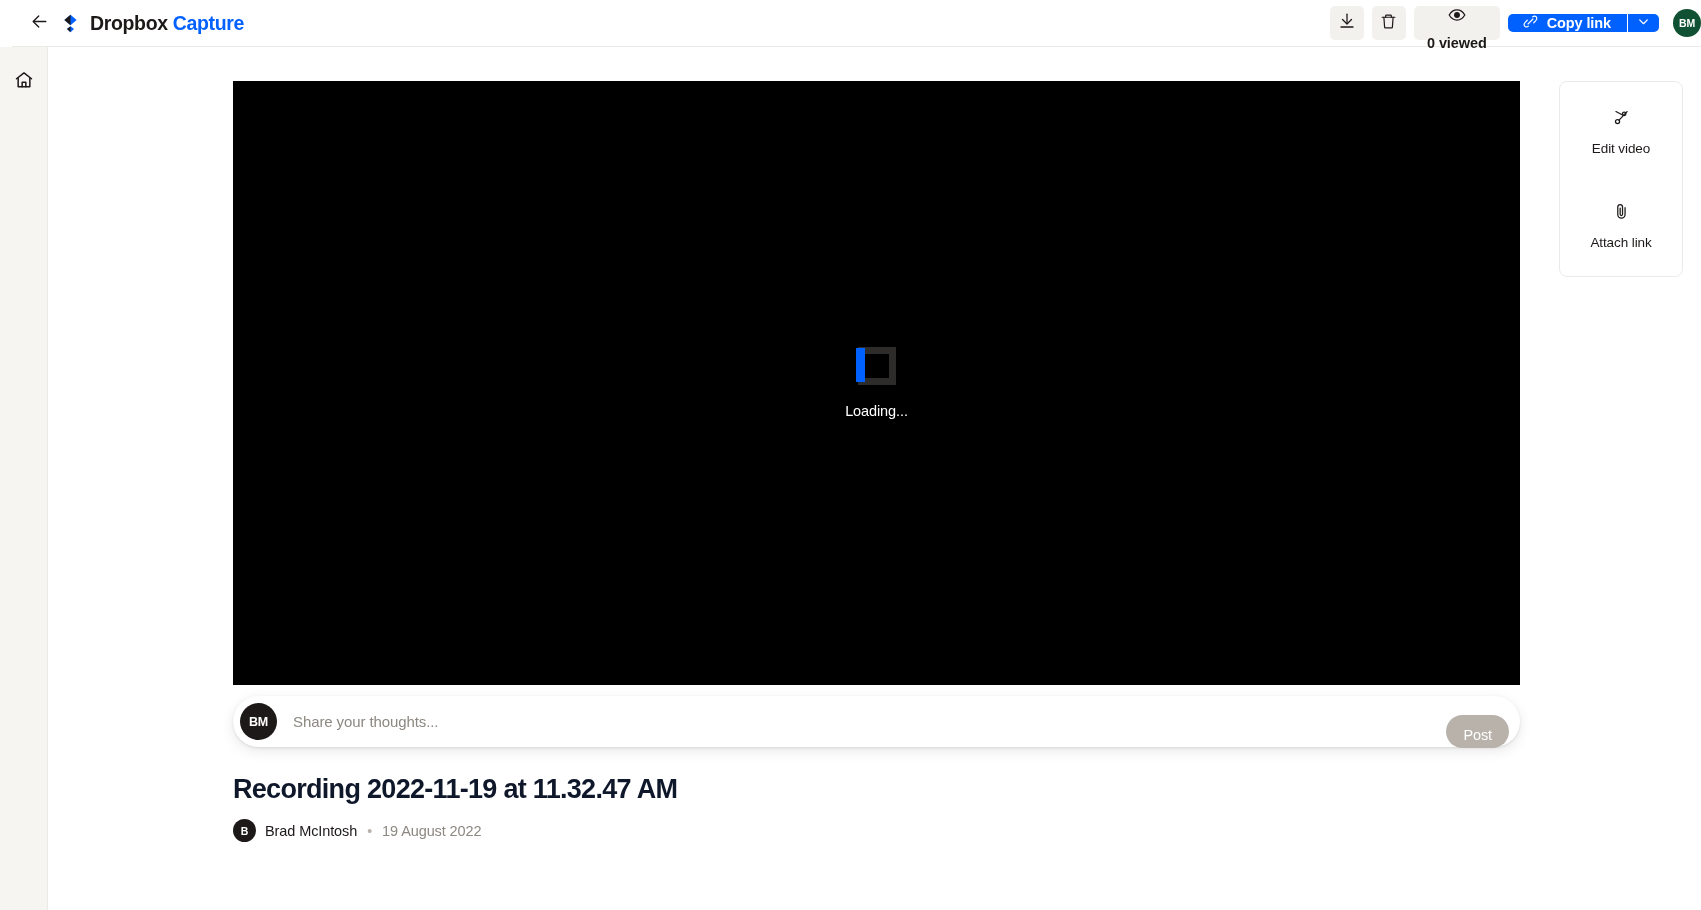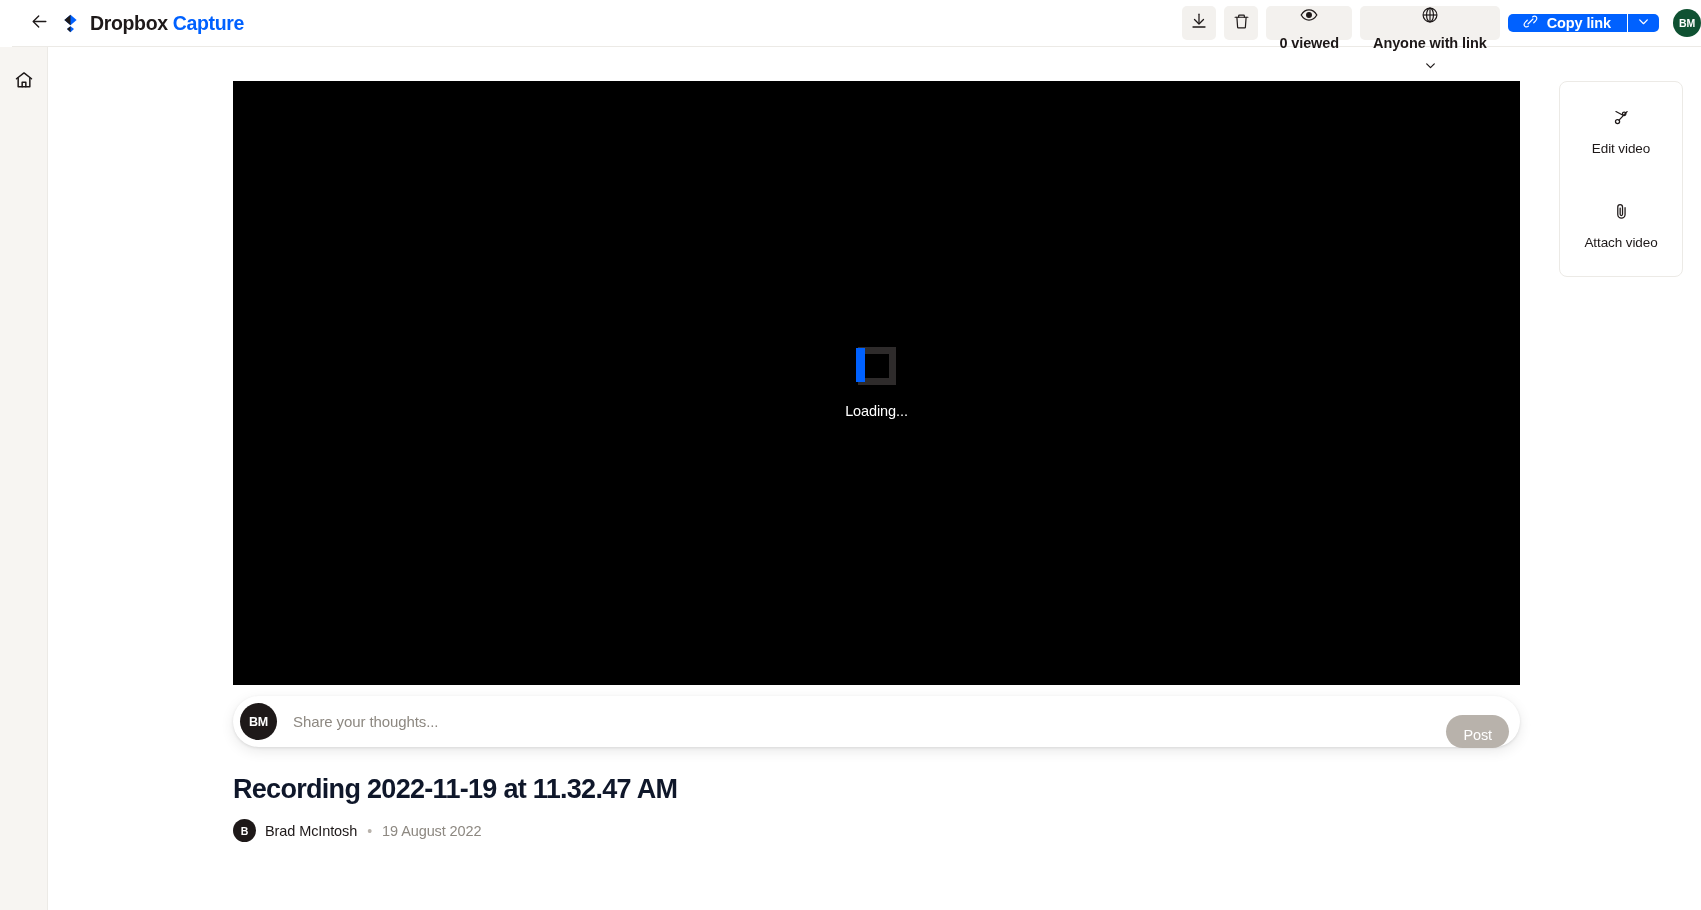--- a/index.html
+++ b/index.html
@@ -351,36 +351,20 @@
     <div class="pill-btn">
       <span>
         <svg width="18" height="18" viewBox="0 0 24 24" fill="none" stroke="#1e1919" stroke-width="1.7">
           <path d="M1.6 12S5.5 5.3 12 5.3 22.4 12 22.4 12 18.5 18.7 12 18.7 1.6 12 1.6 12z"></path>
           <circle cx="12" cy="12" r="3.1" fill="#1e1919"></circle>
         </svg>
       </span>
       <span>0 viewed</span>
     </div>
 
-    <div class="pill-btn">
-      <span>
-        <svg width="18" height="18" viewBox="0 0 24 24" fill="none" stroke="#1e1919" stroke-width="1.6">
-          <circle cx="12" cy="12" r="9.2"></circle>
-          <line x1="2.8" y1="12" x2="21.2" y2="12"></line>
-          <line x1="12" y1="2.8" x2="12" y2="21.2"></line>
-          <ellipse cx="12" cy="12" rx="4.6" ry="9.2"></ellipse>
-        </svg>
-      </span>
-      <span>Anyone with link</span>
-      <span class="chev">
-        <svg width="13" height="13" viewBox="0 0 24 24" fill="none" stroke="#1e1919" stroke-width="2.3" stroke-linecap="round" stroke-linejoin="round">
-          <polyline points="5 9 12 16 19 9"></polyline>
-        </svg>
-      </span>
-    </div>
 
     <div class="copy-group">
       <div class="copy-main">
         <span>
           <svg width="17" height="17" viewBox="0 0 24 24" fill="none" stroke="#ffffff" stroke-width="1.7" stroke-linecap="round">
             <path d="M15 5.5c2-2 4.6-1.3 5.6.6 1 1.9.1 3.6-1.4 5.1l-2.6 2.6"></path>
             <path d="M9 18.5c-2 2-4.6 1.3-5.6-.6-1-1.9-.1-3.6 1.4-5.1l2.6-2.6"></path>
             <line x1="8.5" y1="15.5" x2="15.5" y2="8.5"></line>
           </svg>
         </span>
@@ -453,16 +437,16 @@
       </span>
       <span class="action-label">Edit video</span>
     </div>
 
     <div class="action-item">
       <span>
         <svg width="19" height="19" viewBox="0 0 24 24" fill="none" stroke="#1e1919" stroke-width="1.6" stroke-linecap="round" stroke-linejoin="round">
           <path d="M16.5 7.2v8.6a4.6 4.6 0 0 1-9.2 0V6.3a3 3 0 0 1 6 0v9.3a1.5 1.5 0 0 1-3 0V7.6"></path>
         </svg>
       </span>
-      <span class="action-label">Attach video</span>
+      <span class="action-label">Attach link</span>
     </div>
   </div>
 </div>
 
 </body></html>

